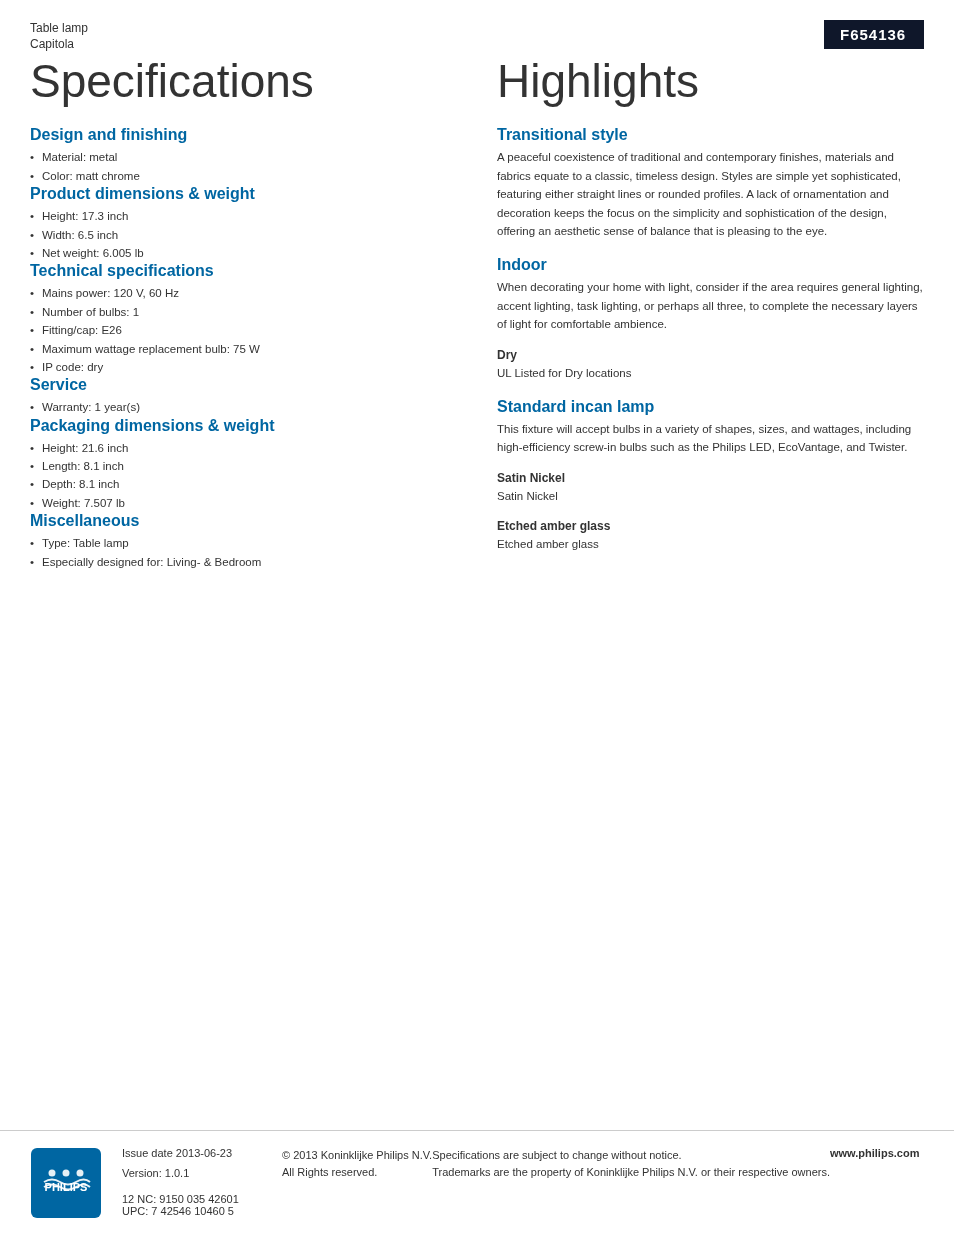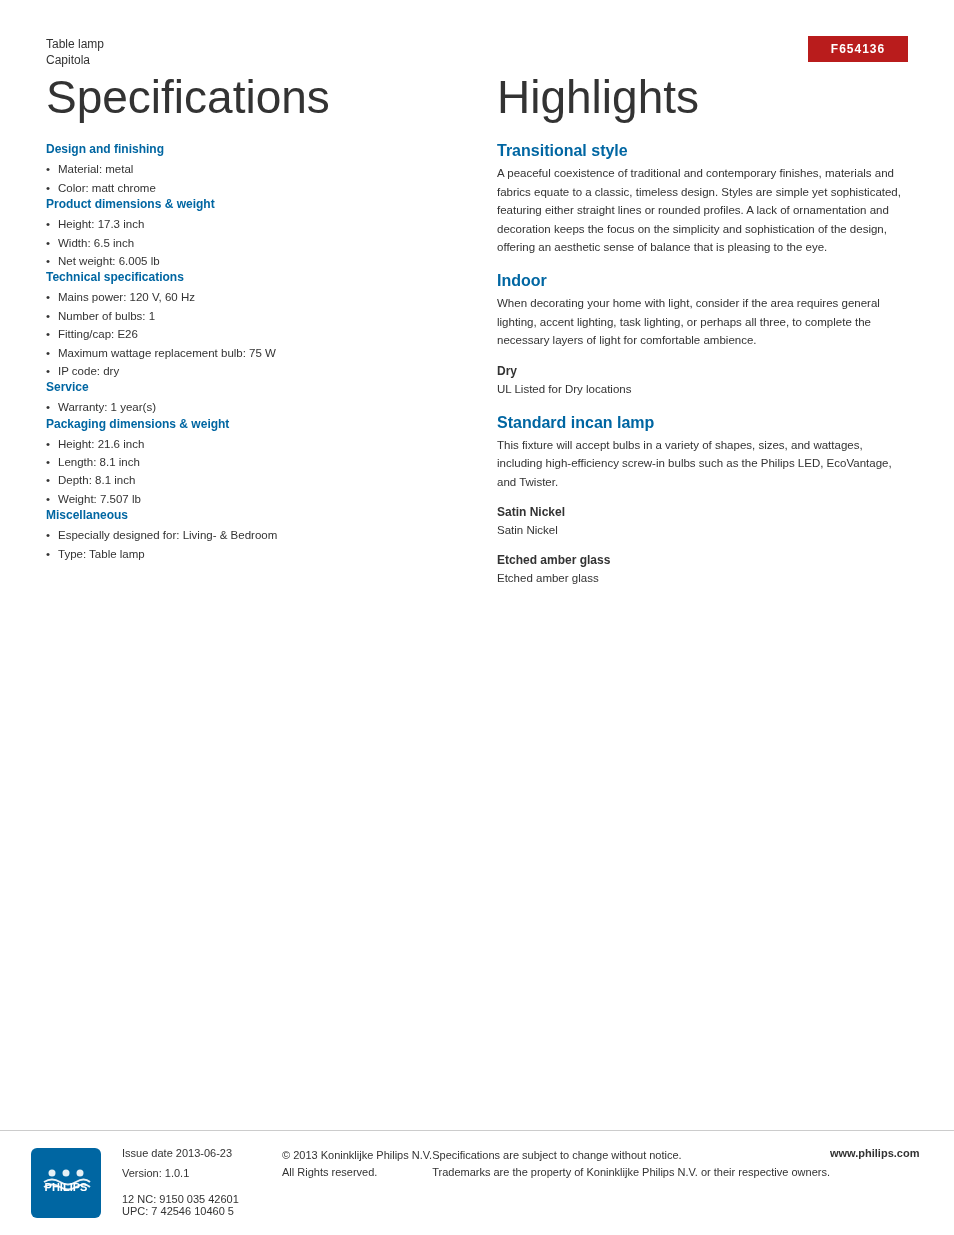--- a/index.html
+++ b/index.html
@@ -7,21 +7,21 @@
       font-family: Arial, sans-serif;
       font-size: 12px;
       color: #333;
       background: #fff;
       width: 954px;
       min-height: 1235px;
     }
     .page {
       width: 954px;
       min-height: 1235px;
-      padding: 16px;
+      padding: 0;
       position: relative;
     }
 
     
     .header {
       display: flex;
       justify-content: space-between;
       align-items: flex-start;
       padding: 20px 30px 0 30px;
     }
@@ -29,28 +29,27 @@
     .product-type {
       font-size: 12px;
       color: #333;
       line-height: 1.4;
     }
     .product-model {
       font-size: 12px;
       color: #333;
     }
     .header-right {
-      background: #b91c1c;
+      background: #0f172a;
       color: #fff;
       padding: 6px 16px;
-      font-size: 12px;
+      font-size: 15px;
       font-weight: bold;
       letter-spacing: 1px;
       min-width: 100px;
-      text-align: center;
     }
 
     
     .main-content {
       display: flex;
       padding: 0 30px;
     }
     .left-column {
       width: 50%;
       padding-right: 20px;
@@ -66,21 +65,21 @@
       font-size: 46px;
       font-weight: 400;
       color: #333;
       line-height: 1.1;
       margin-bottom: 20px;
       margin-top: 5px;
     }
 
     
     .section-heading {
-      font-size: 12px;
+      font-size: 16px;
       font-weight: bold;
       color: #0066a2;
       margin-top: 0;
       margin-bottom: 4px;
     }
 
     
     .spec-list {
       list-style: none;
       padding: 0;
@@ -208,22 +207,22 @@
       <div class="section-heading">Packaging dimensions &amp; weight</div>
       <ul class="spec-list">
         <li>Height: 21.6 inch</li>
         <li>Length: 8.1 inch</li>
         <li>Depth: 8.1 inch</li>
         <li>Weight: 7.507 lb</li>
       </ul>
 
       <div class="section-heading">Miscellaneous</div>
       <ul class="spec-list">
+        <li>Type: Table lamp</li>
         <li>Especially designed for: Living- &amp; Bedroom</li>
-        <li>Type: Table lamp</li>
       </ul>
     </div>
 
     <div class="right-column">
       <div class="section-title-big">Highlights</div>
 
       <div class="highlight-section-heading">Transitional style</div>
       <div class="highlight-text">A peaceful coexistence of traditional and contemporary finishes, materials and fabrics equate to a classic, timeless design. Styles are simple yet sophisticated, featuring either straight lines or rounded profiles. A lack of ornamentation and decoration keeps the focus on the simplicity and sophistication of the design, offering an aesthetic sense of balance that is pleasing to the eye.</div>
 
       <div class="highlight-section-heading">Indoor</div>

